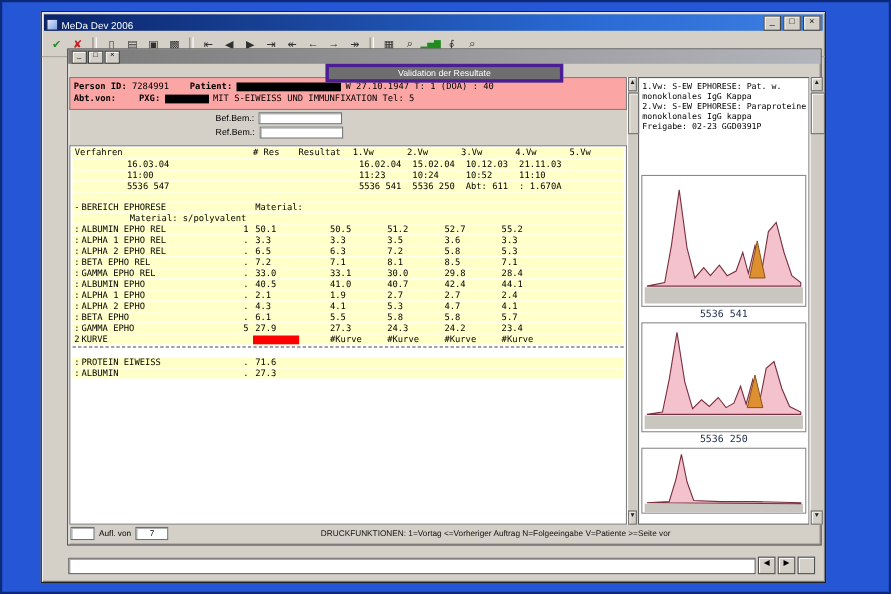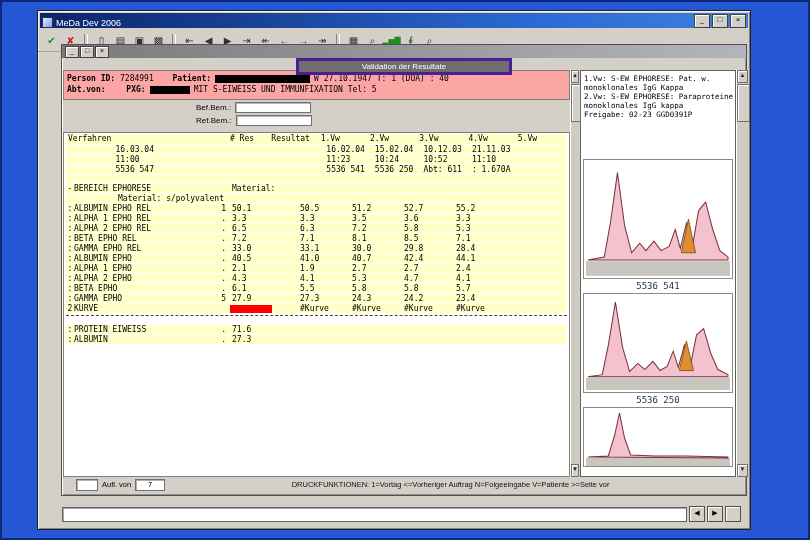--- a/index.html
+++ b/index.html
@@ -86,21 +86,21 @@
     border:1px solid #707070;box-shadow:inset 1px 1px 0 #fff;}
 
   .rpanel{flex:1;display:flex;margin-left:1px;border-radius:31px;}
   .rpc{flex:1;background:#fff;border:1px solid #606060;overflow:hidden;}
   .rlines{font-family:"DejaVu Sans Mono",monospace;font-size:7.5px;line-height:9px;padding:3px 2px 2px 3px;height:82px;white-space:nowrap;}
   .chart{margin:1px 2px;border:1px solid #8a8a8a;background:#fff;overflow:hidden;}
   .c1{height:118px;} .c2{height:98px;} .c3{height:58px;}
   .chart svg{display:block;width:100%;height:100%;}
   .clabel{text-align:center;font-size:9px;color:#1c2a4a;height:12px;line-height:12px;font-family:"DejaVu Sans Mono",monospace;}
 
-  .cbot{height:15px;display:flex;align-items:center;gap:4px;padding:0 14px;font-size:7.5px;white-space:nowrap;overflow:hidden;}
+  .cbot{height:15px;display:flex;align-items:center;gap:4px;padding:0 2px;font-size:7.5px;white-space:nowrap;overflow:hidden;}
   .bbox{height:10px;background:#fff;border:1px solid #707070;box-shadow:inset 1px 1px 0 #b0b0b0;
     font-size:7.5px;line-height:9px;padding:0 2px;text-align:center;}
   .b1{width:16px;} .b2{width:24px;}
   .statustxt{flex:1;text-align:center;color:#111;}
 
   .cmdbar{position:absolute;left:24px;right:9px;bottom:7px;height:16px;display:flex;align-items:center;gap:2px;}
   .cmdinput{flex:1;height:13px;background:#fff;border:1px solid #606060;box-shadow:inset 1px 1px 0 #a8a8a8;
     font-size:9px;font-family:"DejaVu Sans Mono",monospace;padding:0 2px;}
   .cmdbtn{width:14px;height:14px;background:#d4d0c8;border:1px solid #505050;box-shadow:inset 1px 1px 0 #fff;
     font-size:7px;line-height:12px;text-align:center;}

